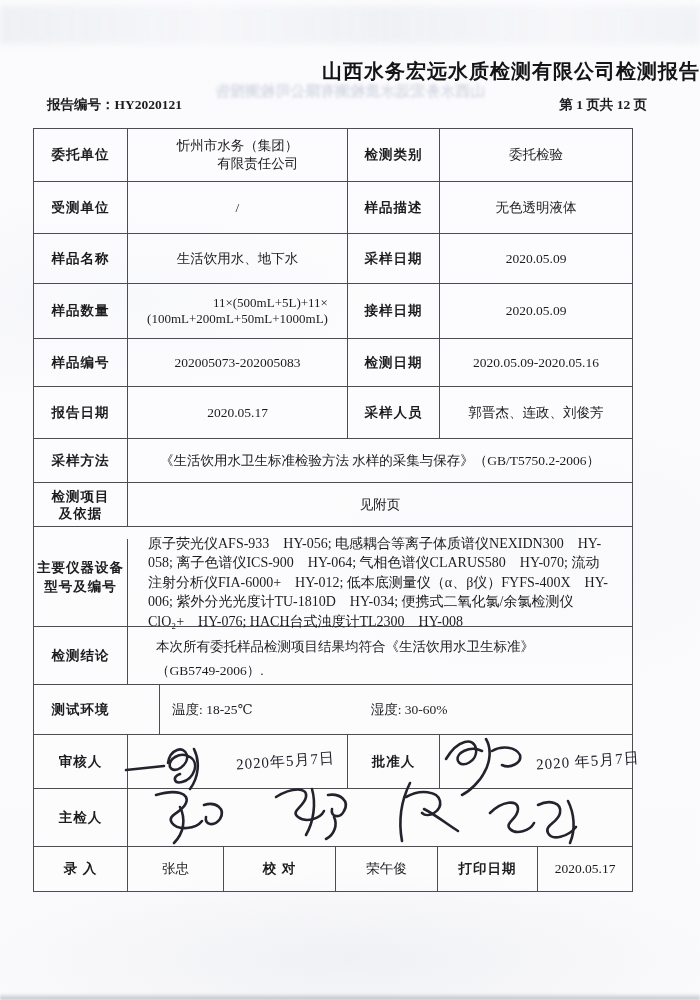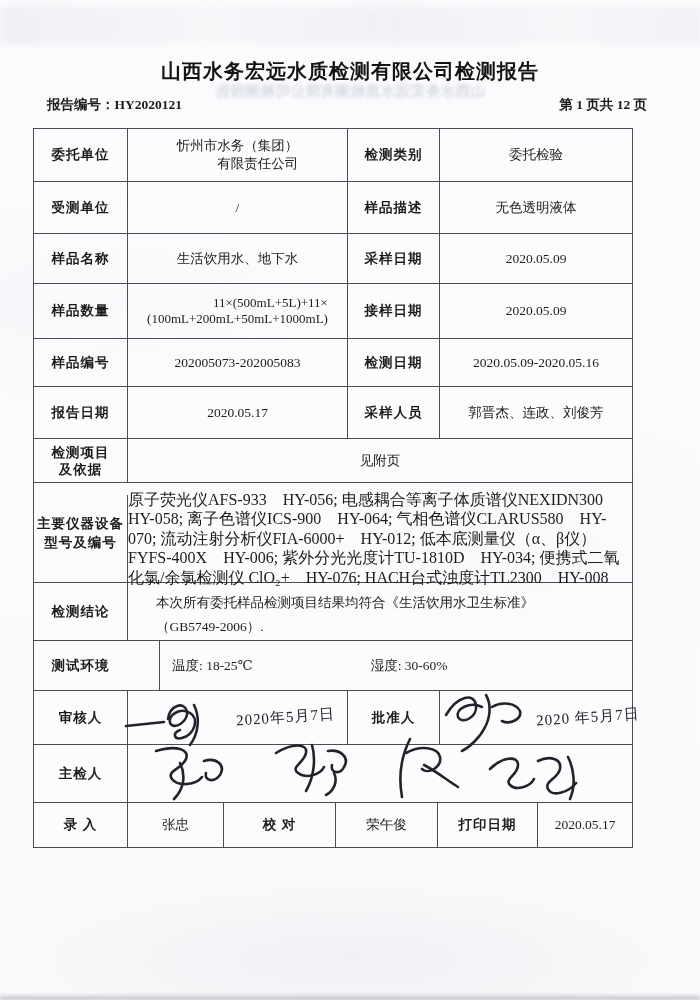--- a/index.html
+++ b/index.html
@@ -18,21 +18,21 @@
     background:
       linear-gradient(90deg, rgba(150,160,180,0.22), rgba(170,178,196,0.10) 30%, rgba(150,160,180,0.20) 55%, rgba(170,178,196,0.10) 80%, rgba(150,160,180,0.18));
     filter:blur(3px);opacity:.55;pointer-events:none;
   }
   .scan-bottom{
     position:absolute;bottom:0;left:0;width:700px;height:7px;
     background:linear-gradient(transparent, rgba(120,126,138,0.45));
     filter:blur(1px);pointer-events:none;
   }
   .title{
-    position:absolute;top:58px;left:0;width:700px;text-align:center;
+    position:absolute;top:58px;left:0;width:700px;text-align:right;
     font-size:20px;font-weight:bold;letter-spacing:1px;color:#141416;
   }
   .ghost-title{
     position:absolute;top:82px;left:0;width:700px;text-align:center;
     font-size:15px;font-weight:bold;color:#97a0ba;opacity:.35;
     transform:scaleX(-1);filter:blur(1.4px);pointer-events:none;
   }
   .meta{
     position:absolute;top:95px;left:47px;width:600px;height:20px;
     display:flex;justify-content:space-between;align-items:center;
@@ -52,21 +52,21 @@
   }
   .c:first-child{border-left:none;}
   .a{width:93px;flex:none;}
   .b{width:220px;flex:none;text-align:right;}
   .cw{width:92px;flex:none;}
   .d{flex:1;}
   .bd{flex:1;}
   .lbl{font-weight:bold;letter-spacing:1px;}
   .pre{white-space:pre-line;}
   .left{justify-content:flex-start;text-align:left;}
-  .inst{font-size:16px;line-height:19.5px;padding:3px 0;margin-top:12px;}
+  .inst{font-size:14px;line-height:19.5px;padding:3px 20px;margin-top:12px;}
   .concl{line-height:24px;padding:2px 28px;align-items:flex-start;padding-top:8px;}
   .env{padding-left:12px;margin-left:32px;}
   .env .hum{margin-left:118px;}
   .w1{width:93px;flex:none;}.w2{width:96px;flex:none;}.w3{width:112px;flex:none;}
   .w4{width:102px;flex:none;}.w5{width:100px;flex:none;}.w6{flex:1;}
   .sigcell{justify-content:flex-start;overflow:visible;}
   .sig{position:absolute;pointer-events:none;}
   .sig path{fill:none;stroke:#23232e;stroke-width:2.6;stroke-linecap:round;stroke-linejoin:round;}
   .hdate{
     font-size:15px;color:#20202a;white-space:nowrap;
@@ -127,20 +127,24 @@
       <div class="c d">2020.05.09-2020.05.16</div>
     </div>
 
     <div class="row" style="height:52px">
       <div class="c a lbl">报告日期</div>
       <div class="c b">2020.05.17</div>
       <div class="c cw lbl">采样人员</div>
       <div class="c d">郭晋杰、连政、刘俊芳</div>
     </div>
 
+    <div class="row" style="height:44px">
+      <div class="c a lbl">采样方法</div>
+      <div class="c bd">《生活饮用水卫生标准检验方法 水样的采集与保存》（GB/T5750.2-2006）</div>
+    </div>
 
     <div class="row" style="height:44px">
       <div class="c a lbl pre" style="line-height:17px">检测项目
 及依据</div>
       <div class="c bd">见附页</div>
     </div>
 
     <div class="row" style="height:100px">
       <div class="c a lbl pre" style="line-height:19px;padding:2px 1px">主要仪器设备
 型号及编号</div>

